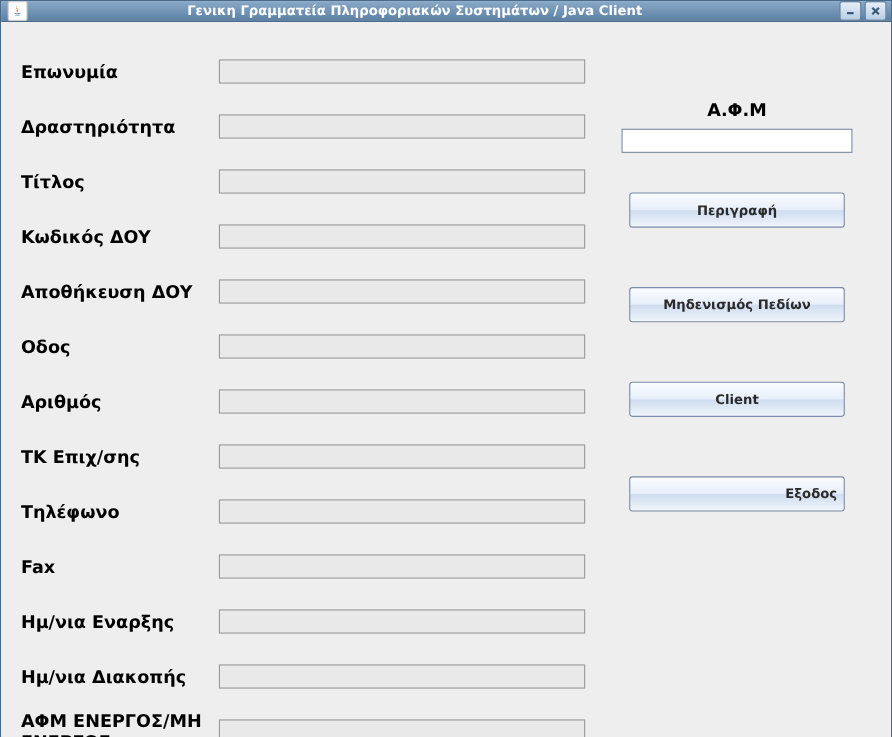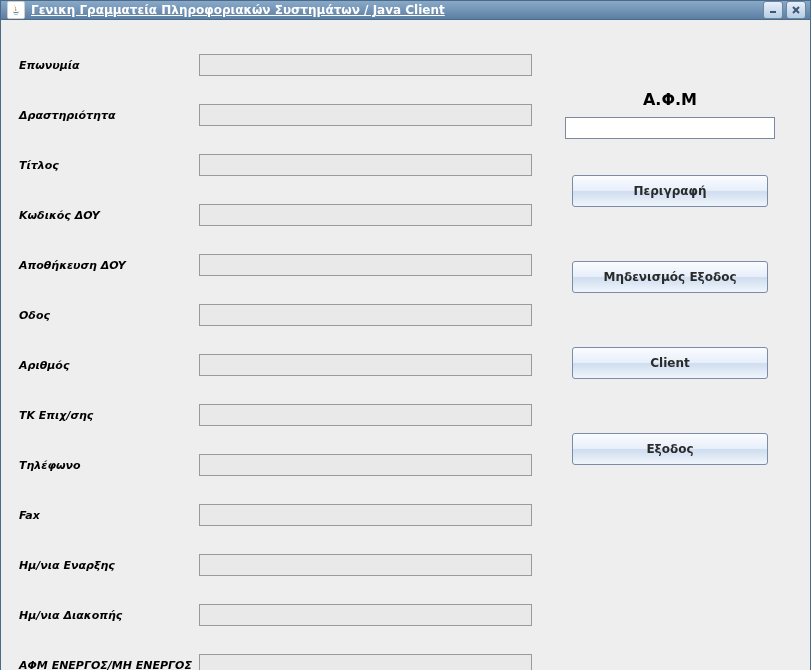--- a/index.html
+++ b/index.html
@@ -35,22 +35,22 @@
     background: #fff;
     border: 1px solid #d0d0d0;
     border-radius: 2px;
     display: flex;
     align-items: center;
     justify-content: center;
   }
   .titlebar .java-icon svg { width: 12px; height: 12px; }
   .titlebar .title-text {
     flex: 1;
+    text-align: center;
     padding-right: 40px;
-    text-decoration: underline;
   }
   .titlebar .controls {
     display: flex;
     gap: 3px;
     margin-right: 4px;
   }
   .titlebar .ctrl {
     width: 18px;
     height: 16px;
     background: linear-gradient(to bottom, #e8effa, #b6cde3);
@@ -75,23 +75,22 @@
     flex-direction: column;
   }
   .form-row {
     display: flex;
     align-items: center;
     height: 50px;
   }
   .form-label {
     width: 180px;
     color: #000;
-    font-size: 11px;
-    font-weight: bold;
-    font-style: italic;
+    font-size: 16px;
+    font-weight: bold;
   }
   .ro-field {
     width: 333px;
     height: 22px;
     background: #e9e9e9;
     border: 1px solid #9a9a9a;
     box-sizing: border-box;
     padding: 2px 4px;
     color: #333;
   }
@@ -132,21 +131,21 @@
     background: linear-gradient(to bottom, #fafcff 0%, #e8effa 48%, #cfddef 52%, #f0f5fb 100%);
     border: 1px solid #7b8ca8;
     border-radius: 3px;
     color: #2a2a2a;
     font-family: inherit;
     font-size: 12px;
     font-weight: bold;
     cursor: pointer;
     margin-bottom: 36px;
   }
-  .btn:last-child { margin-bottom: 0; }
+  .btn:last-child { margin-bottom: 0; text-align: right; }
 </style>
 </head>
 <body>
 
 <div class="window">
 
   <div class="titlebar">
     <div class="java-icon">
       <svg viewBox="0 0 24 24">
           <path fill="#e76f00" d="M9 2c3 2 0 4 1 6 1 2 3 2 3 4s-3 2-3 0 2-2 2-4-3-2-3-6z"></path>
@@ -229,20 +228,20 @@
     </div>
 
     <div class="side-col">
 
       <div class="afm-block">
         <div class="afm-label">Α.Φ.Μ</div>
         <input class="afm-input" type="text" value="" style="">
       </div>
 
       <button class="btn">Περιγραφή</button>
-      <button class="btn">Μηδενισμός Εξοδος</button>
+      <button class="btn">Μηδενισμός Πεδίων</button>
       <button class="btn">Client</button>
       <button class="btn">Εξοδος</button>
 
     </div>
 
   </div>
 </div>
 
 </body></html>

